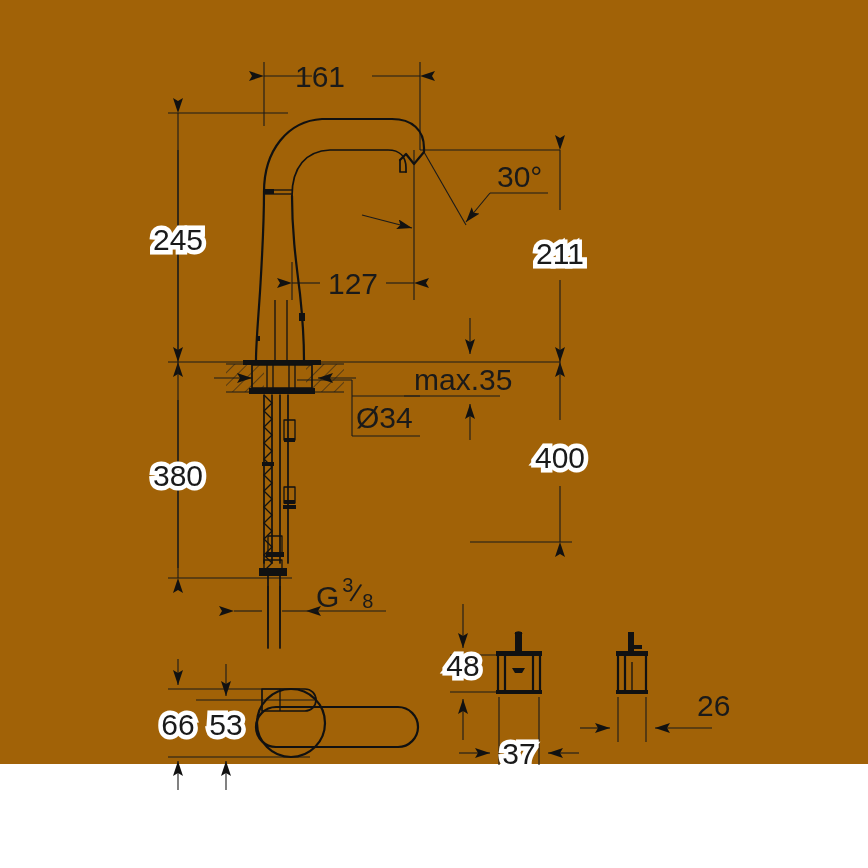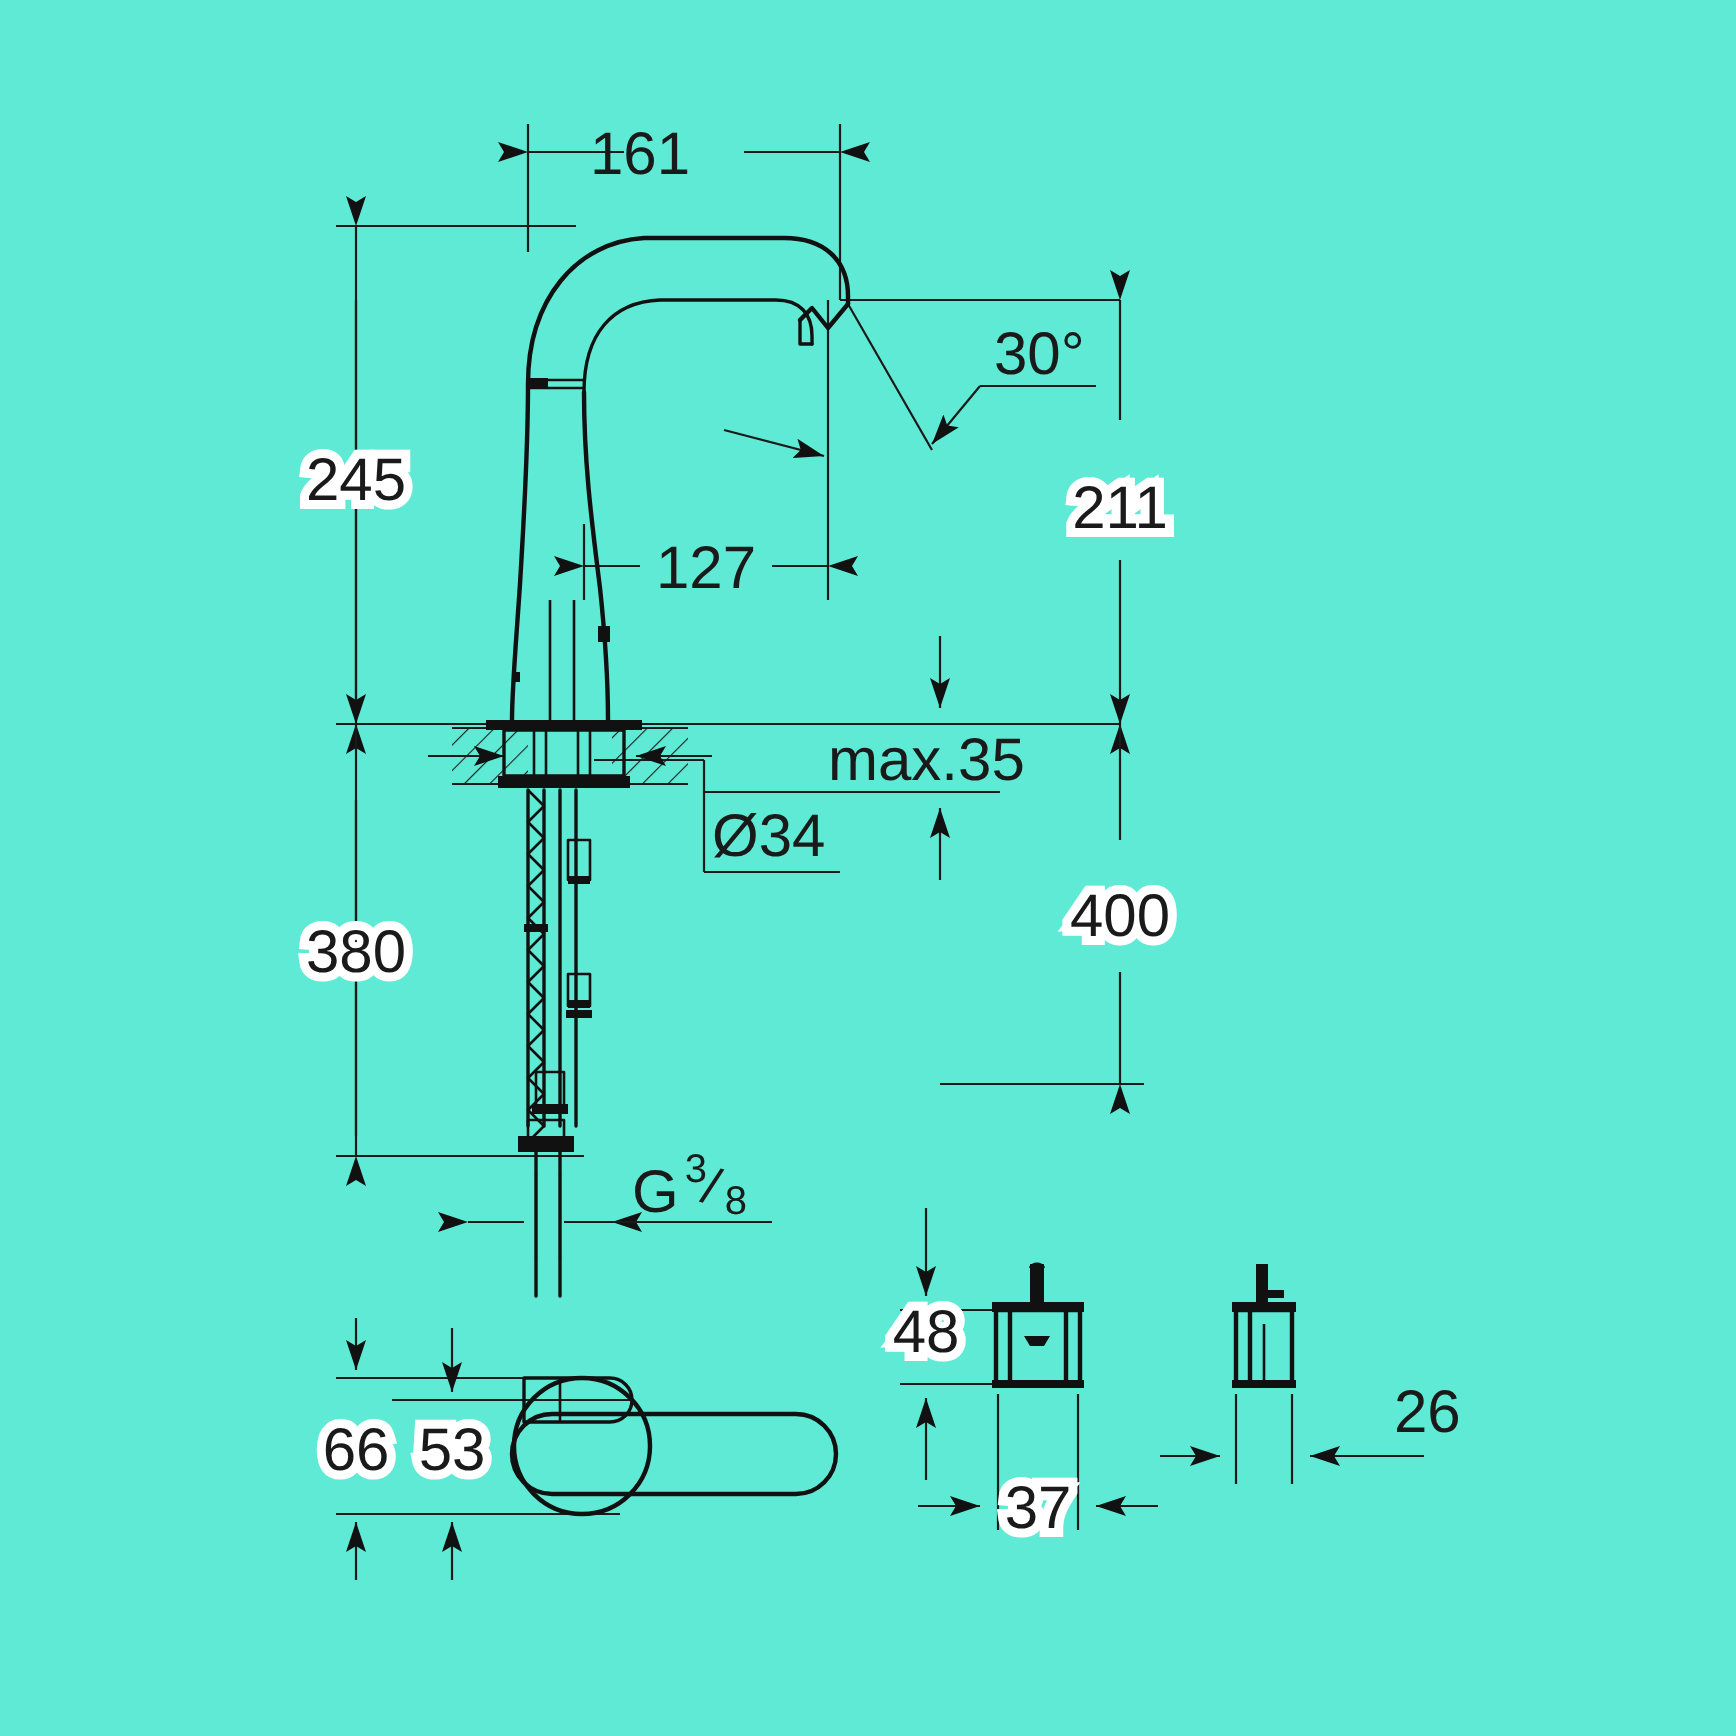--- a/index.html
+++ b/index.html
@@ -9,22 +9,22 @@
   }
   body {
     width: 868px;
     height: 868px;
     font-family: "Liberation Sans", sans-serif;
     overflow: hidden;
   }
   #drawing-root {
     position: relative;
     width: 868px;
-    height: 868px;
-    background: #5eead4;
+    height: 764px;
+    background: #a16207;
   }
   svg.draw {
     position: absolute;
     left: 0;
     top: 0;
     width: 868px;
     height: 868px;
   }
   .ln-dim { stroke: #1a1a1a; stroke-width: 1.1; fill: none; }
   .ln-part { stroke: #111111; stroke-width: 2.2; fill: none; stroke-linejoin: round; stroke-linecap: round; }

